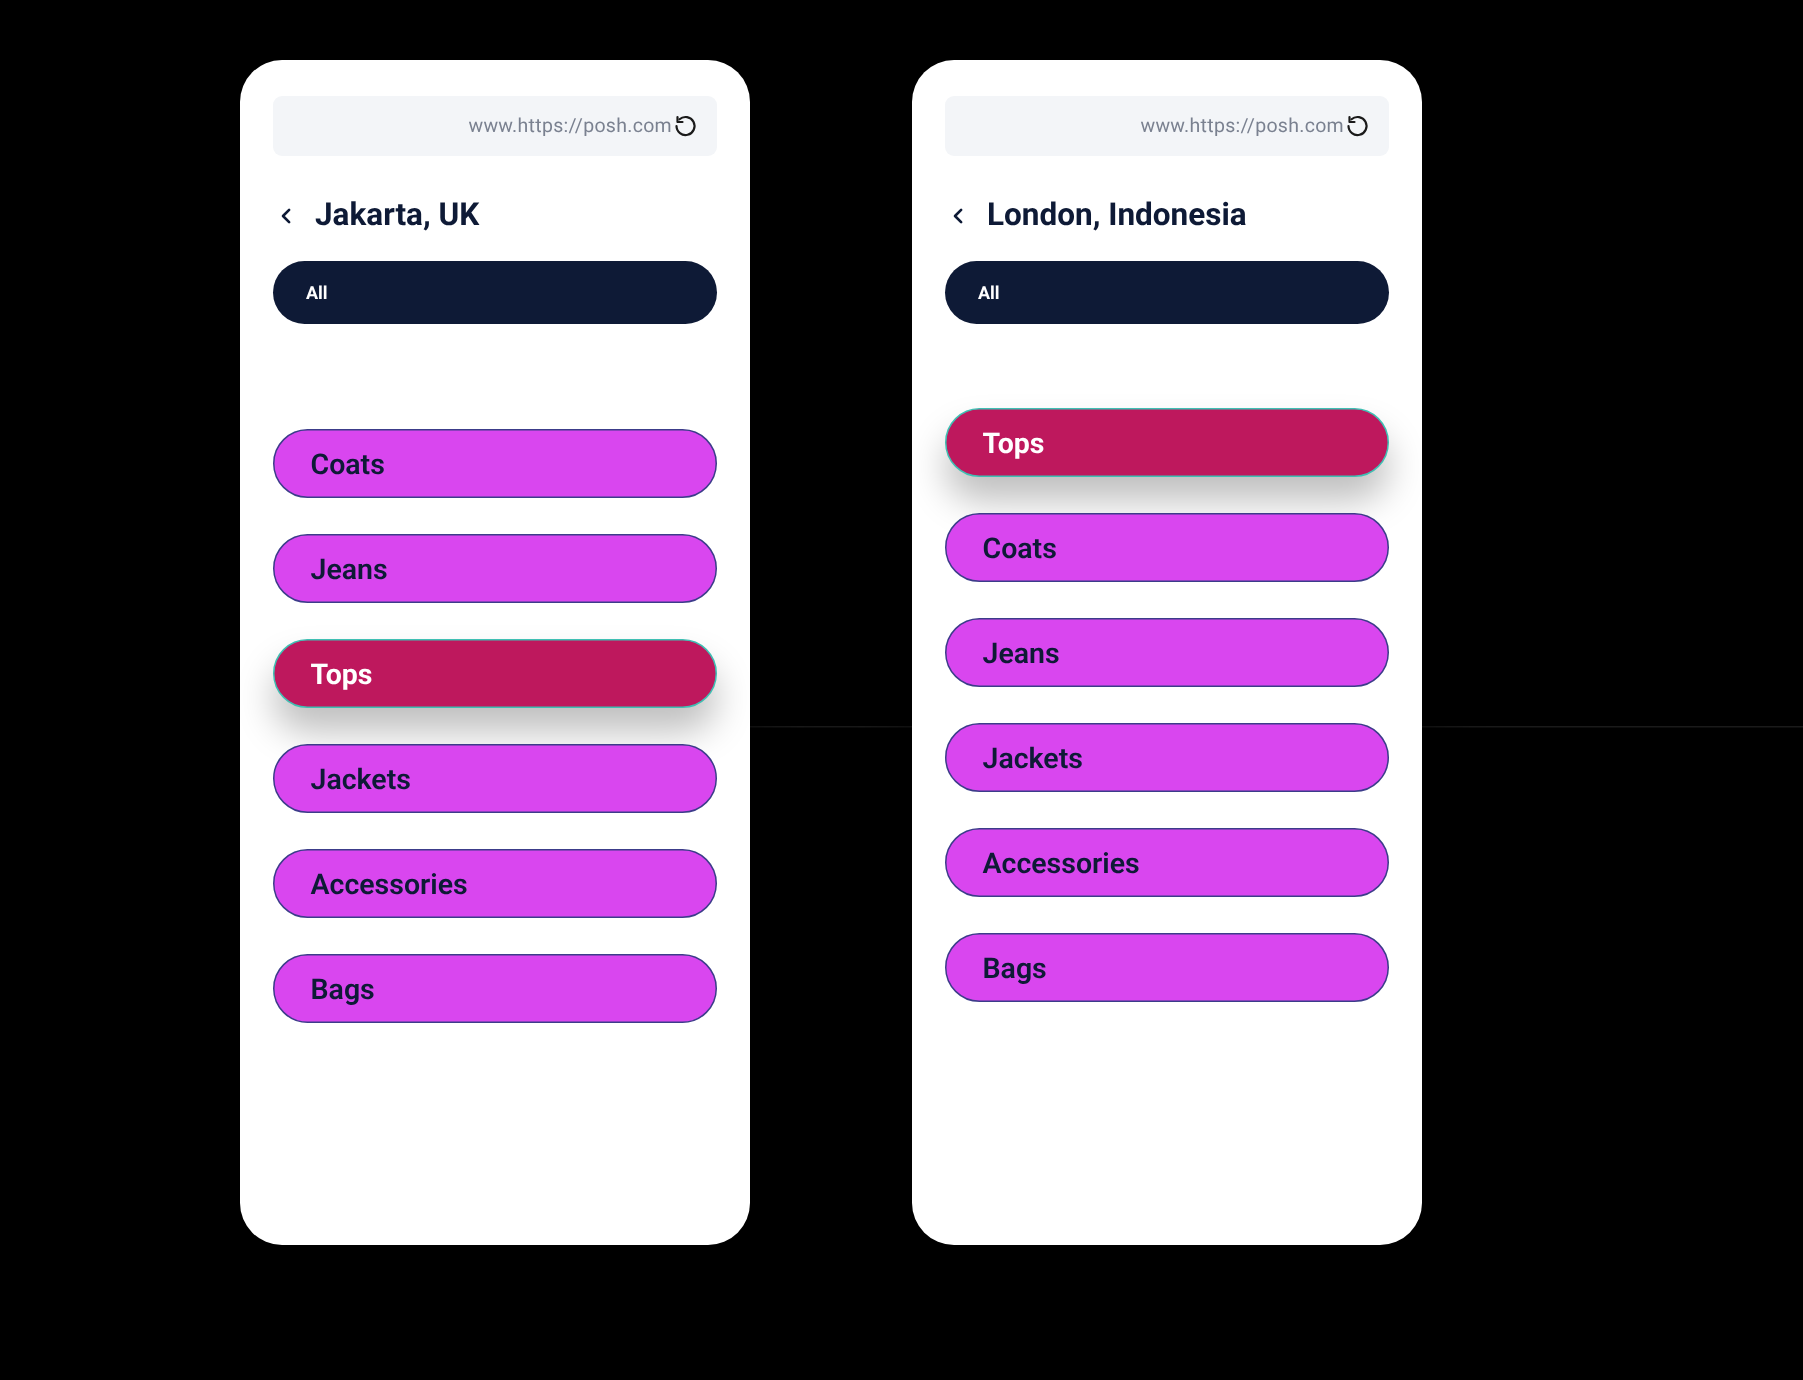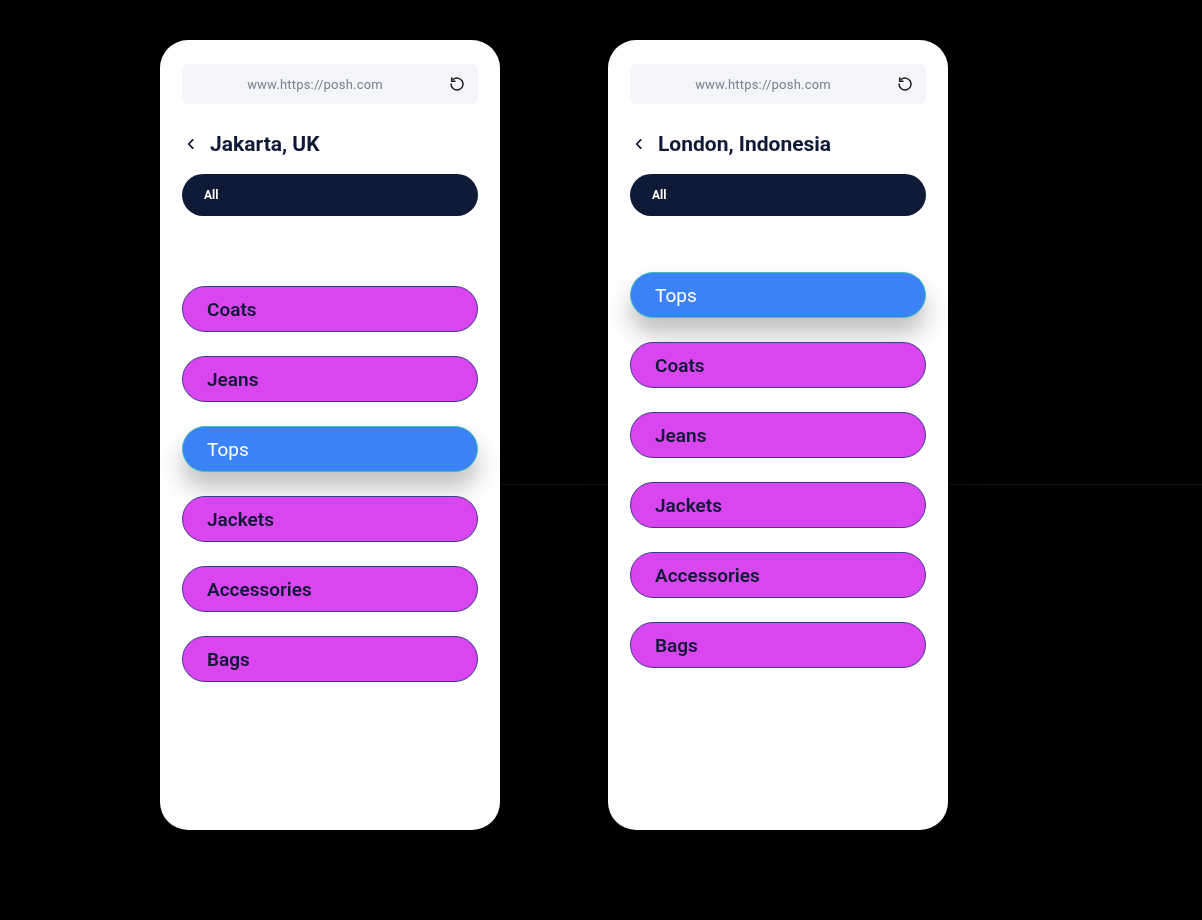--- a/index.html
+++ b/index.html
@@ -35,21 +35,21 @@
     height: 40px;
     background: #f3f5f8;
     border-radius: 6px;
     display: flex;
     align-items: center;
     justify-content: space-between;
     padding: 0 12px 0 0;
   }
   .urlbar-text {
     flex: 1;
-    text-align: center;
+    text-align: right;
     font-size: 13px;
     color: #7a8190;
     letter-spacing: 0.2px;
   }
   .reload-icon {
     width: 18px;
     height: 18px;
     display: inline-flex;
     align-items: center;
     justify-content: center;
@@ -101,24 +101,24 @@
     border-radius: 23px;
     display: flex;
     align-items: center;
     padding: 0 24px;
     font-size: 19px;
     font-weight: 600;
     color: #0e1a36;
     background: #d946ef;
   }
   .cat-item.highlight {
-    background: #3b82f6;
+    background: #be185d;
     border-color: #3fbfb3;
     color: #ffffff;
-    font-weight: 400;
+    font-weight: 700;
     box-shadow: 0 16px 24px rgba(0,0,0,0.25);
   }
 </style>
 </head>
 <body>
 <div class="canvas">
 
   <div class="connector-line" style="left:500px; width:108px;"></div>
   <div class="connector-line" style="left:948px; width:254px;"></div>
 

